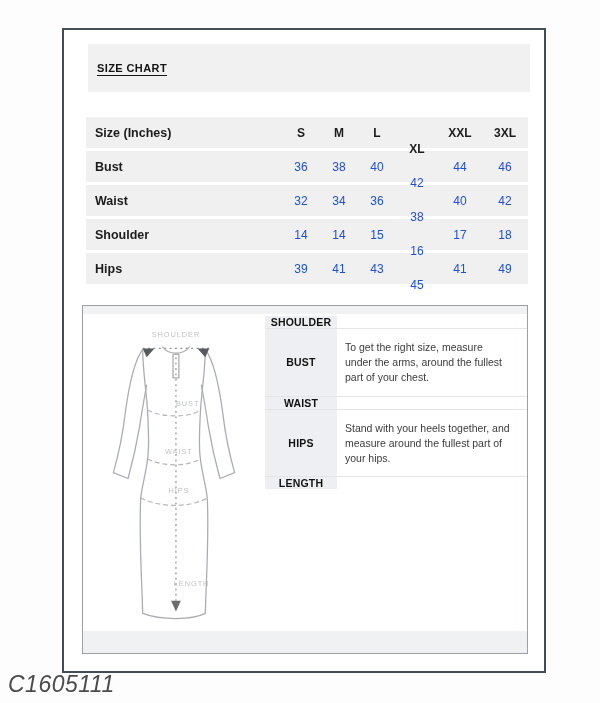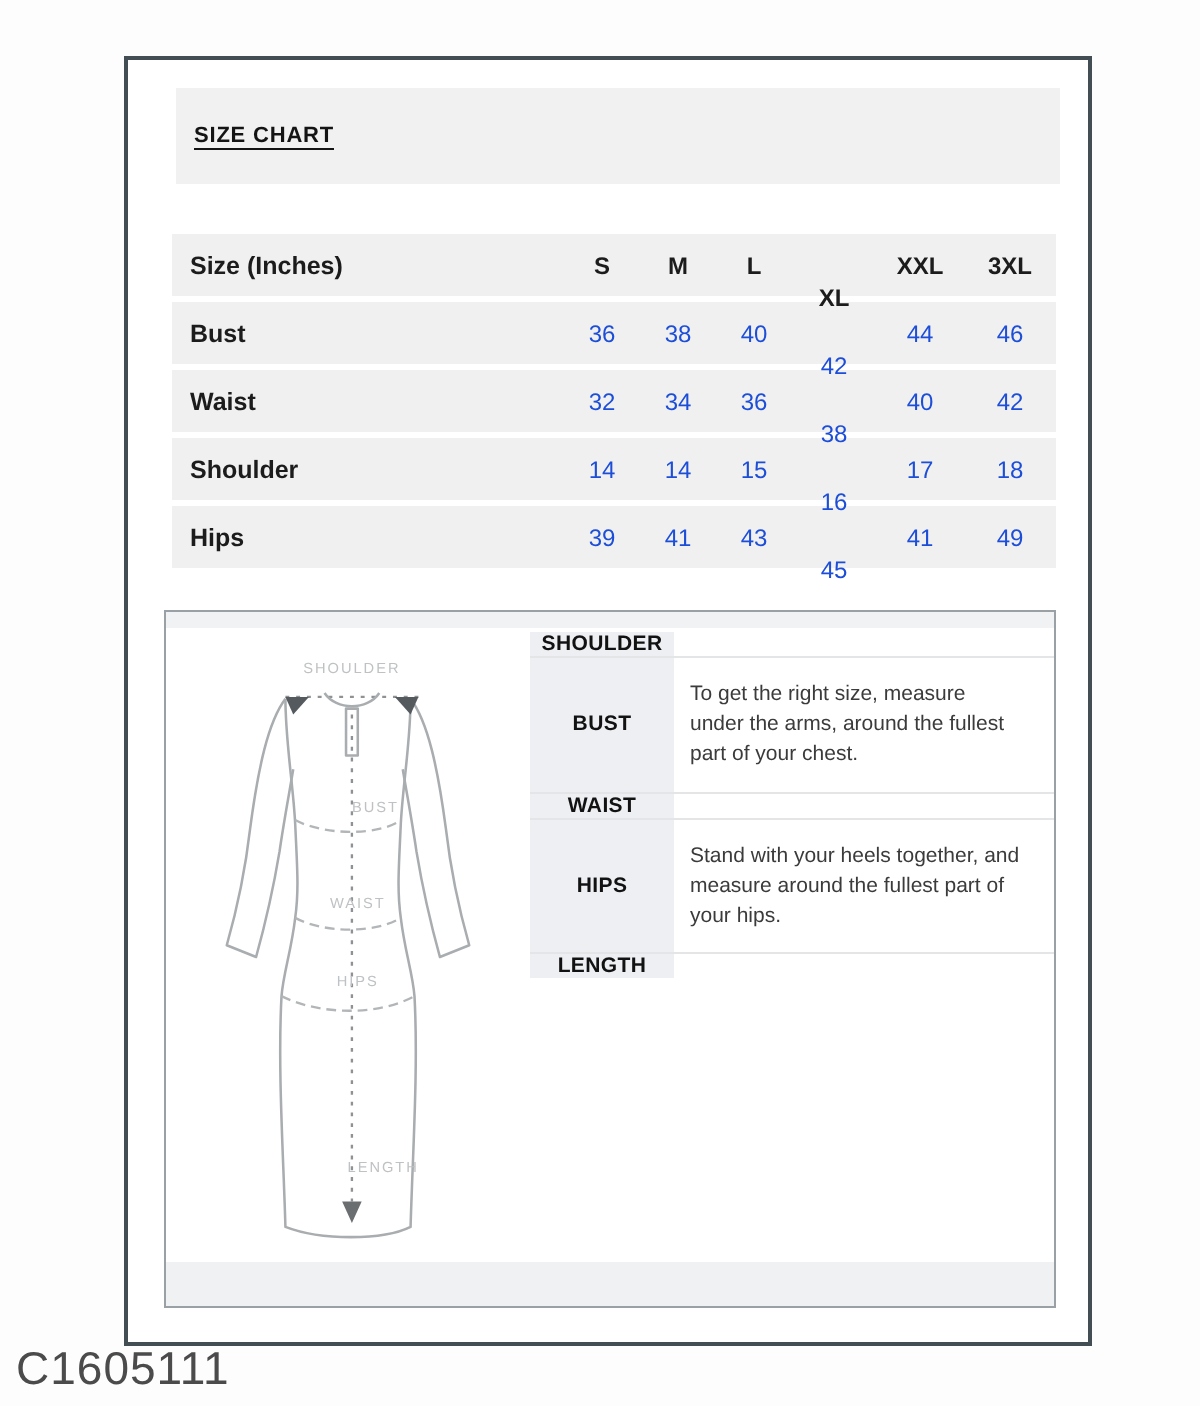--- a/index.html
+++ b/index.html
@@ -44,21 +44,21 @@
   .grow + .grow{border-top:1px solid #e3e5e7;}
   .glabel{
     width:72px;flex:0 0 auto;background:#edeff2;display:flex;align-items:center;justify-content:center;
     font-size:10.5px;font-weight:bold;color:#121212;letter-spacing:.2px;text-align:center;
   }
   .gdesc{
     flex:1;padding:11px 16px 11px 8px;font-size:10.5px;line-height:1.42;color:#3b3b3b;
   }
   
   .product-code{
-    position:absolute;left:8px;top:671px;font-size:23px;color:#4b4b4b;letter-spacing:.5px;
+    position:absolute;left:8px;top:671px;font-size:23px;color:#4b4b4b;letter-spacing:.5px;font-style:italic;
   }
   
   .outline{fill:none;stroke:#a9adb0;stroke-width:1.3;stroke-linejoin:round;}
   .dashline{fill:none;stroke:#b3b6b8;stroke-width:1.2;stroke-dasharray:5 3;}
   .dotline{fill:none;stroke:#8e9295;stroke-width:1.2;stroke-dasharray:2 3.5;}
   .shoulder-mark{fill:#555a5e;}
   .arrow{fill:#6a6e71;}
   .dresstext{fill:#bfc2c4;font-family:"Liberation Sans",sans-serif;font-size:7.5px;letter-spacing:1px;}
 </style>
 </head>

